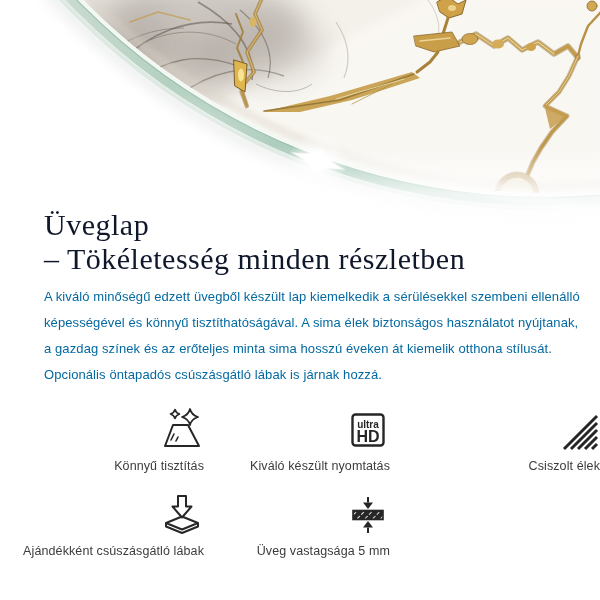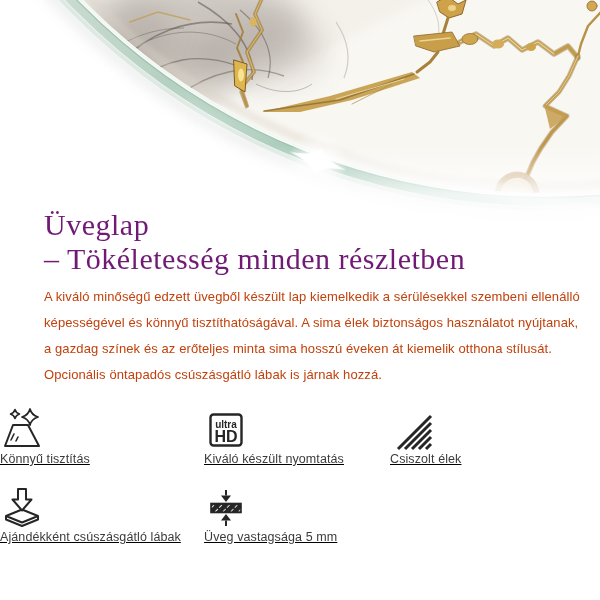--- a/index.html
+++ b/index.html
@@ -4,32 +4,32 @@
 <style>
   html,body{margin:0;padding:0;background:#ffffff;}
   .page{
     position:relative;width:600px;height:600px;background:#ffffff;
     overflow:hidden;font-family:"Liberation Sans",sans-serif;
   }
   .hero{position:absolute;top:0;left:0;}
   .heading{
     position:absolute;left:44px;top:208px;
     font-family:"Liberation Serif",serif;font-weight:400;
-    font-size:30px;line-height:34px;color:#701a75;letter-spacing:.5px;
+    font-size:30px;line-height:34px;color:#0f172a;letter-spacing:.5px;
     white-space:nowrap;
   }
-  .intro{position:absolute;left:44px;top:284px;color:#c2410c;}
+  .intro{position:absolute;left:44px;top:284px;color:#0369a1;}
   .intro .line{font-size:13px;line-height:26px;white-space:nowrap;letter-spacing:.1px;}
   .features{
     position:absolute;left:0;top:408px;width:600px;
     display:grid;grid-template-columns:34% 31% 35%;row-gap:20px;
   }
-  .feature{display:flex;flex-direction:column;align-items:flex-start;text-decoration:underline;}
+  .feature{display:flex;flex-direction:column;align-items:flex-end;}
   .feature .fi{height:44px;display:flex;align-items:flex-end;justify-content:center;}
-  .feature .fl{font-size:12.5px;color:#3b3b3b;white-space:nowrap;letter-spacing:.1px;}
+  .feature .fl{margin-top:7px;font-size:12.5px;color:#3b3b3b;white-space:nowrap;letter-spacing:.1px;}
   .icon{stroke:#262626;fill:none;stroke-width:2;}
 </style>
 </head>
 <body>
 
 <div class="page">
 
   <svg class="hero" width="600" height="235" viewBox="0 0 600 235">
     <defs>
       <clipPath id="disc">

